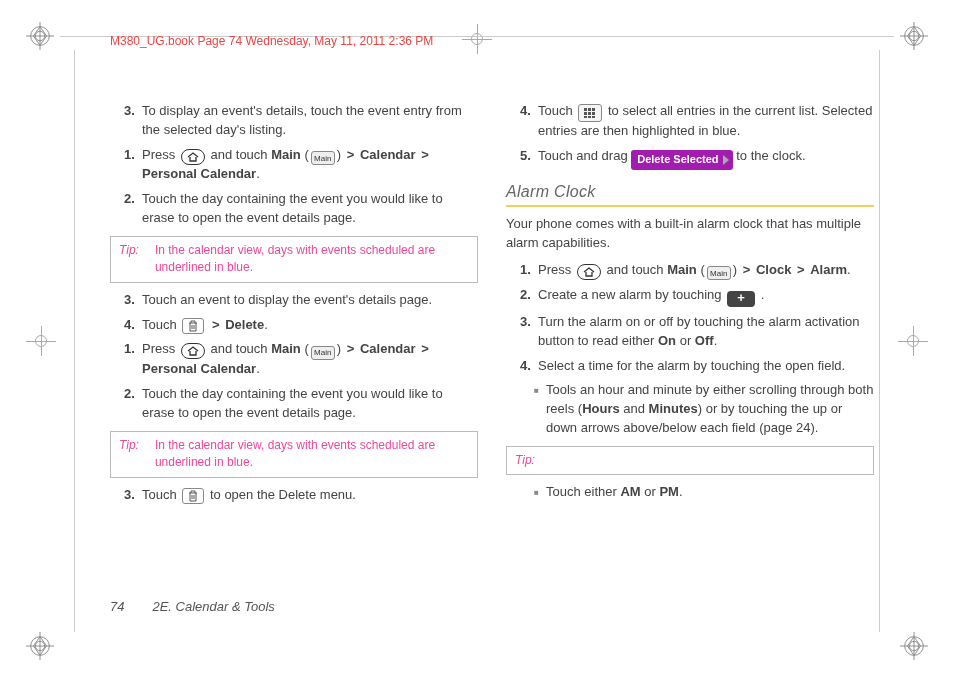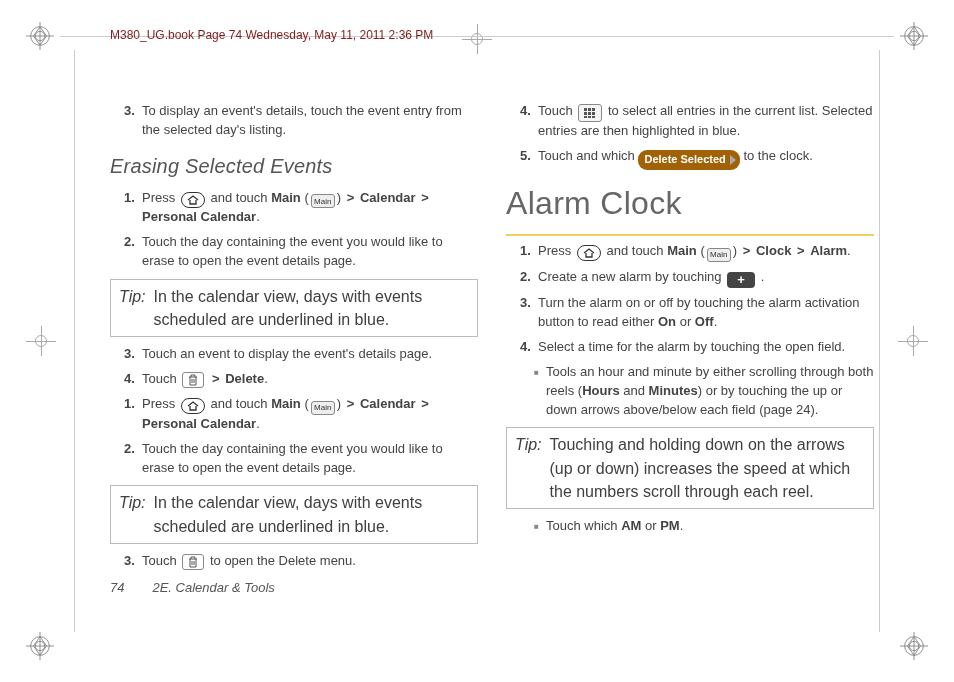--- a/index.html
+++ b/index.html
@@ -40,24 +40,24 @@
   }
   .ch-top { top: 24px; left: 50%; transform: translateX(-50%);}
   .ch-left { left: 26px; top: 50%; transform: translateY(-50%);}
   .ch-right { right: 26px; top: 50%; transform: translateY(-50%);}
   .hline-top { position: absolute; top: 36px; left: 60px; right: 60px; height: 1px; background: #ccc; }
   .vline-left { position: absolute; left: 74px; top: 50px; bottom: 50px; width: 1px; background: #ccc; }
   .vline-right { position: absolute; right: 74px; top: 50px; bottom: 50px; width: 1px; background: #ccc; }
 
   .page-header {
     position: absolute;
-    top: 28px;
+    top: 34px;
     left: 110px;
     font-size: 12px;
-    color: #7f1d1d;
+    color: #ef4444;
   }
 
   .page {
     position: absolute;
     top: 96px;
     left: 110px;
     right: 80px;
     bottom: 70px;
     display: flex;
     gap: 28px;
@@ -71,26 +71,27 @@
   .heading-sec {
     font-family: Arial, sans-serif;
     font-size: 20px;
     font-style: italic;
     font-weight: 400;
     color: #555;
     margin: 12px 0 8px;
     letter-spacing: 0.2px;
   }
   .heading-main {
-    font-size: 32px;
+    font-size: 16px;
+    font-style: italic;
     font-weight: 400;
     color: #666;
     margin: 10px 0 4px;
     border-bottom: 2px solid #f0d060;
-    padding-bottom: 8px;
+    padding-bottom: 2px;
     letter-spacing: 0.3px;
   }
   .step {
     display: flex;
     margin: 6px 0 6px 14px;
   }
   .step .num {
     min-width: 18px;
     font-weight: bold;
     color: #444;
@@ -99,24 +100,24 @@
   .sub {
     display: flex;
     margin: 4px 0 4px 28px;
   }
   .sub .blt { min-width: 12px; color: #888; font-size: 8px; padding-top: 4px; }
   .sub .txt { flex: 1; }
   .tip {
     border: 1px solid #bbb;
     padding: 5px 8px;
     margin: 8px 0;
-    font-size: 16px;
-    color: #404040;
+    font-size: 12px;
+    color: #ec4899;
     display: flex;
-    gap: 8px;
+    gap: 16px;
   }
   .tip .lbl { font-style: italic; }
   .bold { font-weight: bold; color: #444; }
   .gt { font-weight: bold; color: #444; padding: 0 2px; }
   .icon-btn {
     display: inline-block;
     vertical-align: middle;
     margin: 0 2px;
   }
   .icon-home {
@@ -142,32 +143,32 @@
     vertical-align: -4px; background: #f5f5f5;
   }
   .icon-grid svg { width: 14px; height: 12px; }
   .icon-plus {
     display: inline-flex; align-items: center; justify-content: center;
     width: 28px; height: 16px; border-radius: 4px;
     vertical-align: -3px; background: #444; color: #fff; font-weight: bold;
   }
   .btn-delsel {
     display: inline-flex; align-items: center;
-    background: #a16207; color: #fff; font-size: 11px; font-weight: bold;
-    padding: 2px 4px 2px 6px; border-radius: 9px; vertical-align: -3px;
+    background: #a21caf; color: #fff; font-size: 11px; font-weight: bold;
+    padding: 2px 4px 2px 6px; border-radius: 3px; vertical-align: -3px;
     gap: 4px;
     justify-content: flex-end;
   }
   .btn-delsel .arr {
     width: 0; height: 0; border-left: 6px solid #aaa;
     border-top: 5px solid transparent; border-bottom: 5px solid transparent;
   }
   .footer {
     position: absolute;
-    bottom: 87px;
+    bottom: 68px;
     left: 110px;
     font-size: 13px;
     font-style: italic;
     color: #555;
     display: flex;
     gap: 28px;
   }
   .footer .pn { font-style: italic; }
 </style>
 </head>
@@ -225,21 +226,20 @@
 <div class="page-header">M380_UG.book  Page 74  Wednesday, May 11, 2011  2:36 PM</div>
 
 <div class="page">
 
   <div class="col">
     <div class="step">
       <span class="num">3.</span>
       <span class="txt">To display an event's details, touch the event entry from the selected day's listing.</span>
     </div>
 
-    <div class="heading-sec">Erasing Selected Events</div>
 
     <div class="step">
       <span class="num">1.</span>
       <span class="txt">
         <span>Press </span>
         <span class="icon-btn icon-home">
             <svg viewBox="0 0 12 10">
               <path d="M1 5 L6 1 L11 5 M3 5 V9 H9 V5" fill="none" stroke="#333" stroke-width="1.3"></path>
             </svg>
           </span>
@@ -344,31 +344,32 @@
               <rect x="9" y="9" width="3" height="2" fill="#555"></rect>
             </svg>
           </span>
         <span> to select all entries in the current list. Selected entries are then highlighted in blue.</span>
       </span>
     </div>
 
     <div class="step">
       <span class="num">5.</span>
       <span class="txt">
-        <span>Touch and which </span>
+        <span>Touch and drag </span>
         <span class="btn-delsel">
           <span>Delete Selected</span>
             <span class="arr"></span>
         </span>
         <span> to the clock.</span>
       </span>
     </div>
 
     <div class="heading-main">Alarm Clock</div>
 
+    <p style="margin:8px 0;">Your phone comes with a built-in alarm clock that has multiple alarm capabilities.</p>
 
     <div class="step">
       <span class="num">1.</span>
       <span class="txt">
         <span>Press </span>
         <span class="icon-btn icon-home">
             <svg viewBox="0 0 12 10">
               <path d="M1 5 L6 1 L11 5 M3 5 V9 H9 V5" fill="none" stroke="#333" stroke-width="1.3"></path>
             </svg>
           </span>
@@ -407,27 +408,26 @@
 
     <div class="sub">
       <span class="blt">■</span>
       <span class="txt">
         <span>Tools an hour and minute by either scrolling through both reels (</span><span class="bold">Hours</span><span> and </span><span class="bold">Minutes</span><span>) or by touching the up or down arrows above/below each field (page 24).</span>
       </span>
     </div>
 
     <div class="tip">
       <span class="lbl">Tip:</span>
-      <span>Touching and holding down on the arrows (up or down) increases the speed at which the numbers scroll through each reel.</span>
     </div>
 
     <div class="sub">
       <span class="blt">■</span>
       <span class="txt">
-        <span>Touch which </span><span class="bold">AM</span><span> or </span><span class="bold">PM</span>.
+        <span>Touch either </span><span class="bold">AM</span><span> or </span><span class="bold">PM</span>.
       </span>
     </div>
   </div>
 </div>
 
 <div class="footer">
   <span class="pn">74</span>
   <span>2E. Calendar &amp; Tools</span>
 </div>
 

